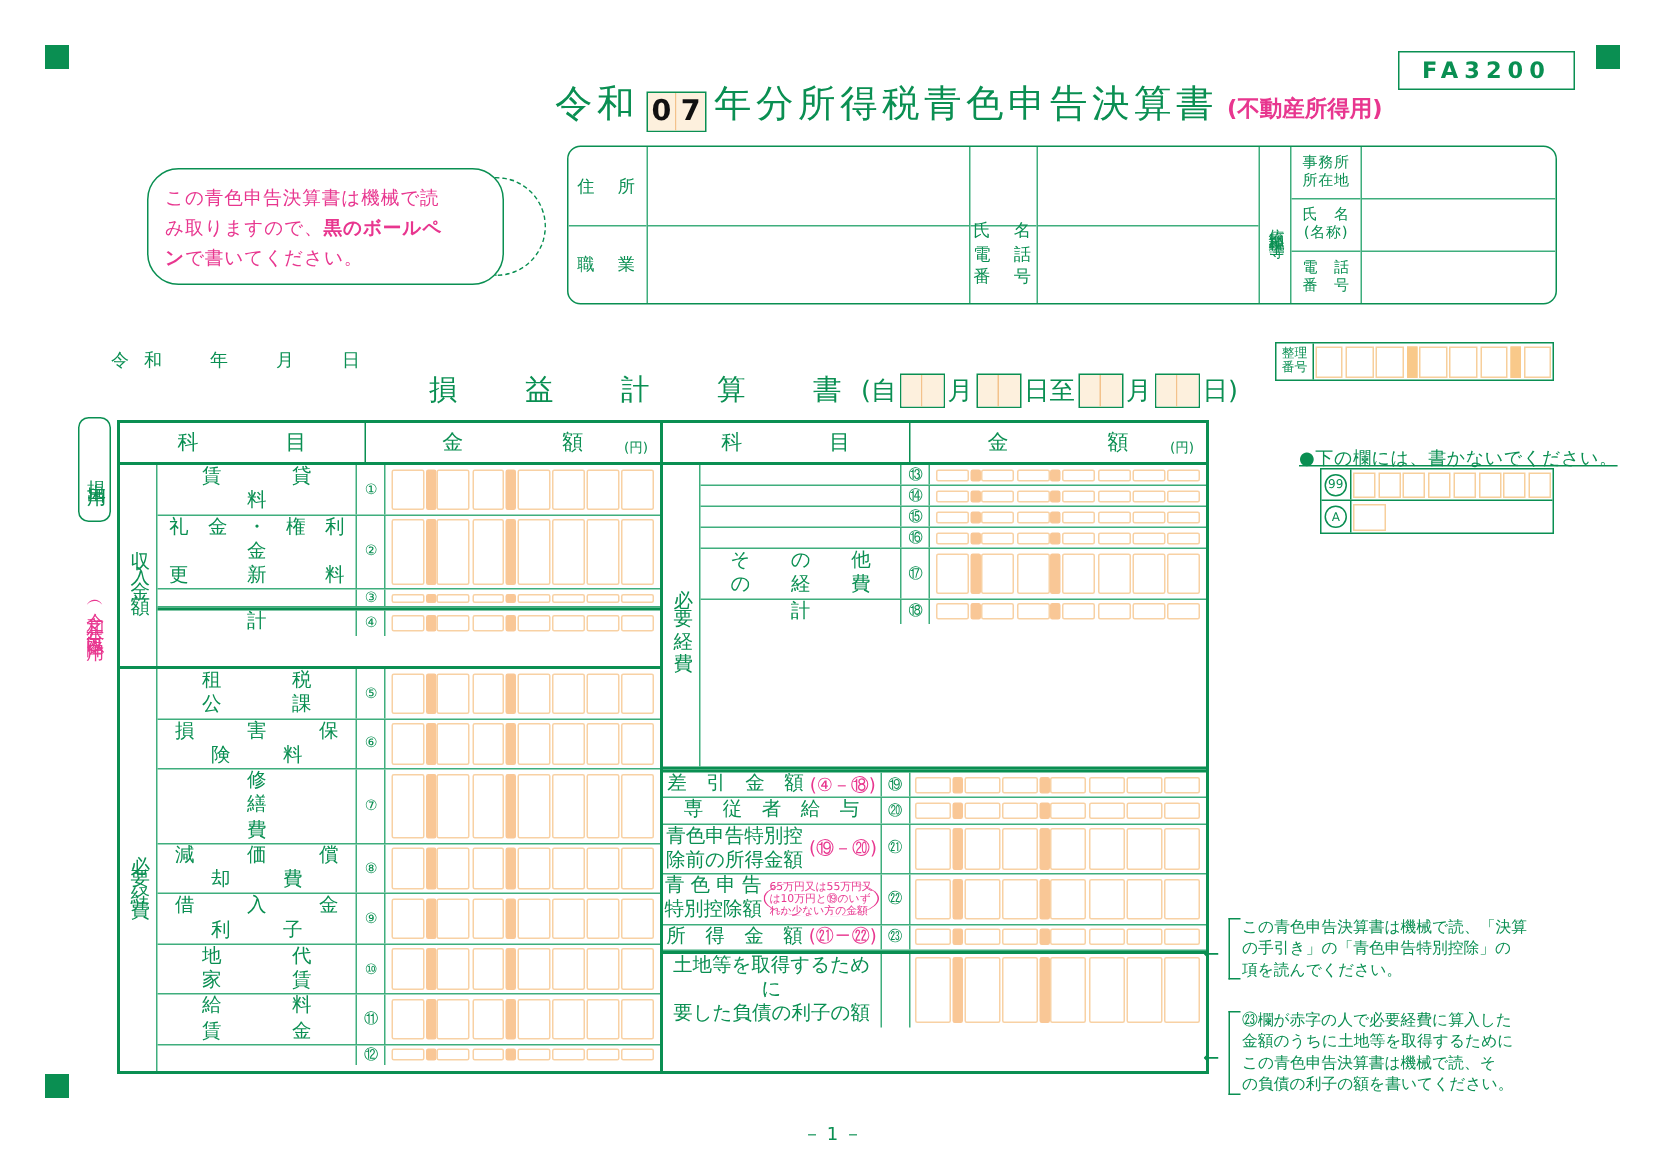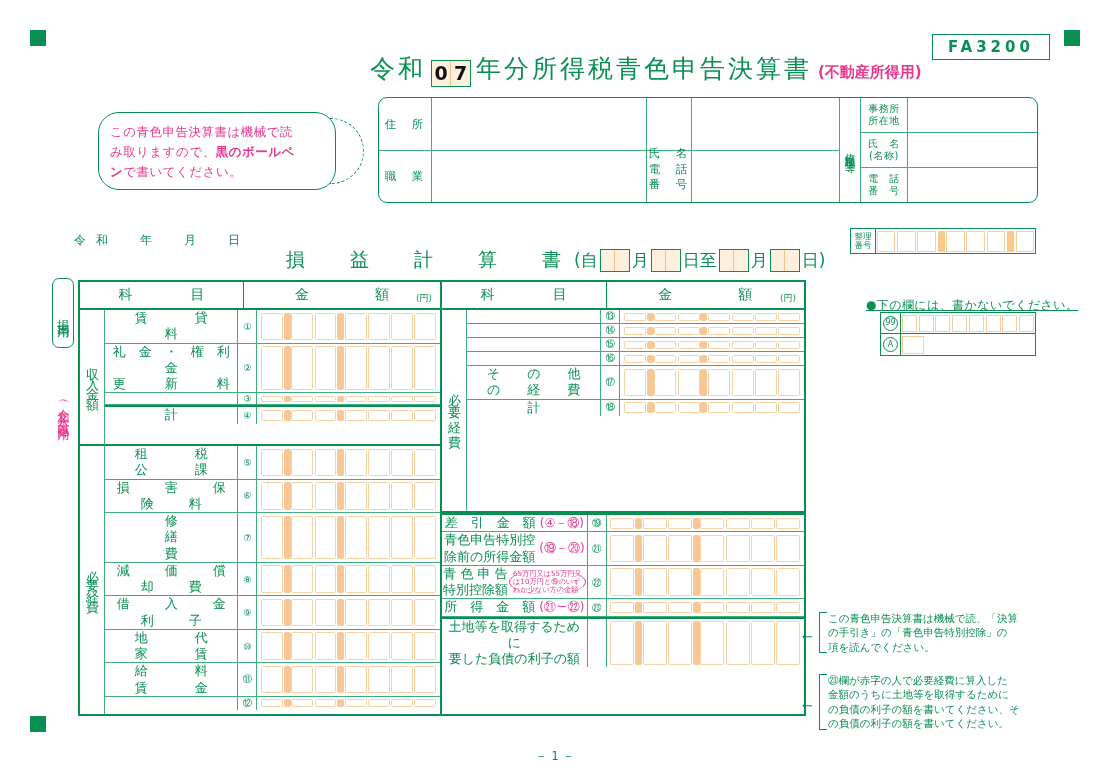--- a/index.html
+++ b/index.html
@@ -693,20 +693,35 @@
                 <div class="dcell"></div>
                 <div class="dcell"></div>
                 <div class="dcell sep"></div>
                 <div class="dcell"></div>
                 <div class="dcell"></div>
                 <div class="dcell"></div>
                 <div class="dcell"></div>
               </div>
             </div>
             <div class="row">
+              <div class="name">専　従　者　給　与</div>
+              <div class="num">⑳</div>
+              <div class="amt">
+                <div class="dcell"></div>
+                <div class="dcell sep"></div>
+                <div class="dcell"></div>
+                <div class="dcell"></div>
+                <div class="dcell sep"></div>
+                <div class="dcell"></div>
+                <div class="dcell"></div>
+                <div class="dcell"></div>
+                <div class="dcell"></div>
+              </div>
+            </div>
+            <div class="row">
               <div class="name" style="white-space: pre-line; letter-spacing: 0px; padding-left: 0px;">青色申告特別控
 除前の所得金額<span class="pk" style="font-size: 12px; margin-left: 4px;">(⑲－⑳)</span></div>
               <div class="num">㉑</div>
               <div class="amt">
                 <div class="dcell"></div>
                 <div class="dcell sep"></div>
                 <div class="dcell"></div>
                 <div class="dcell"></div>
                 <div class="dcell sep"></div>
                 <div class="dcell"></div>
@@ -775,17 +790,17 @@
   <span class="arw">←</span>
   <div>この青色申告決算書は機械で読、「決算</div>
   <div>の手引き」の「青色申告特別控除」の</div>
   <div>項を読んでください。</div>
 </div>
 <div class="bnote" id="bnote2">
   <span class="brk"></span>
   <span class="arw">←</span>
   <div>㉓欄が赤字の人で必要経費に算入した</div>
   <div>金額のうちに土地等を取得するために</div>
-  <div>の負債の利子の額を書いてください、そ</div>
+  <div>この青色申告決算書は機械で読、そ</div>
   <div>の負債の利子の額を書いてください。</div>
 </div>
 
 <div id="pagenum">－ 1 －</div>
 
 </body></html>

